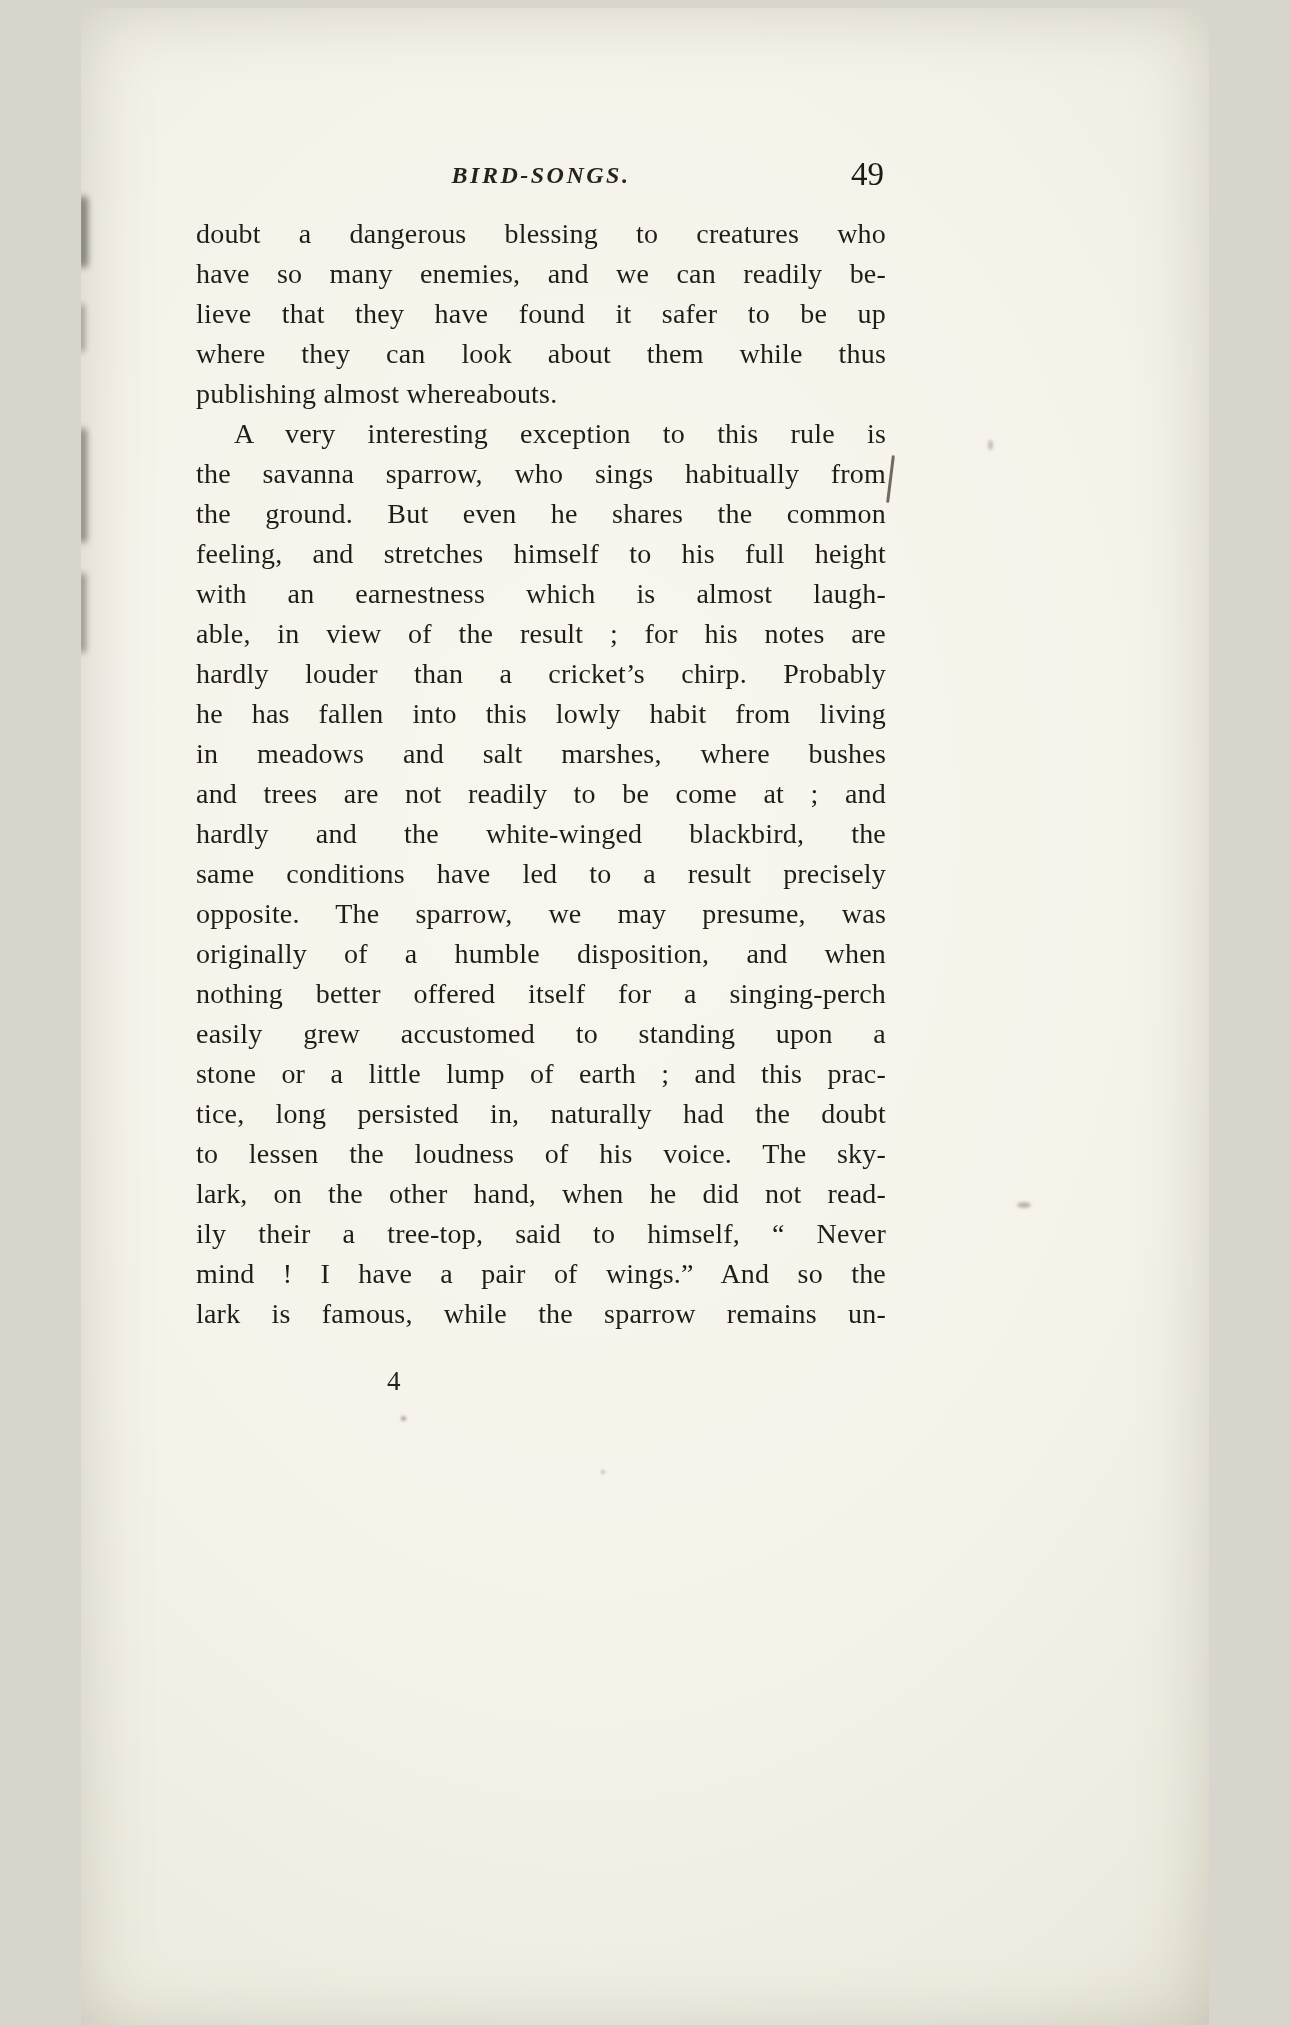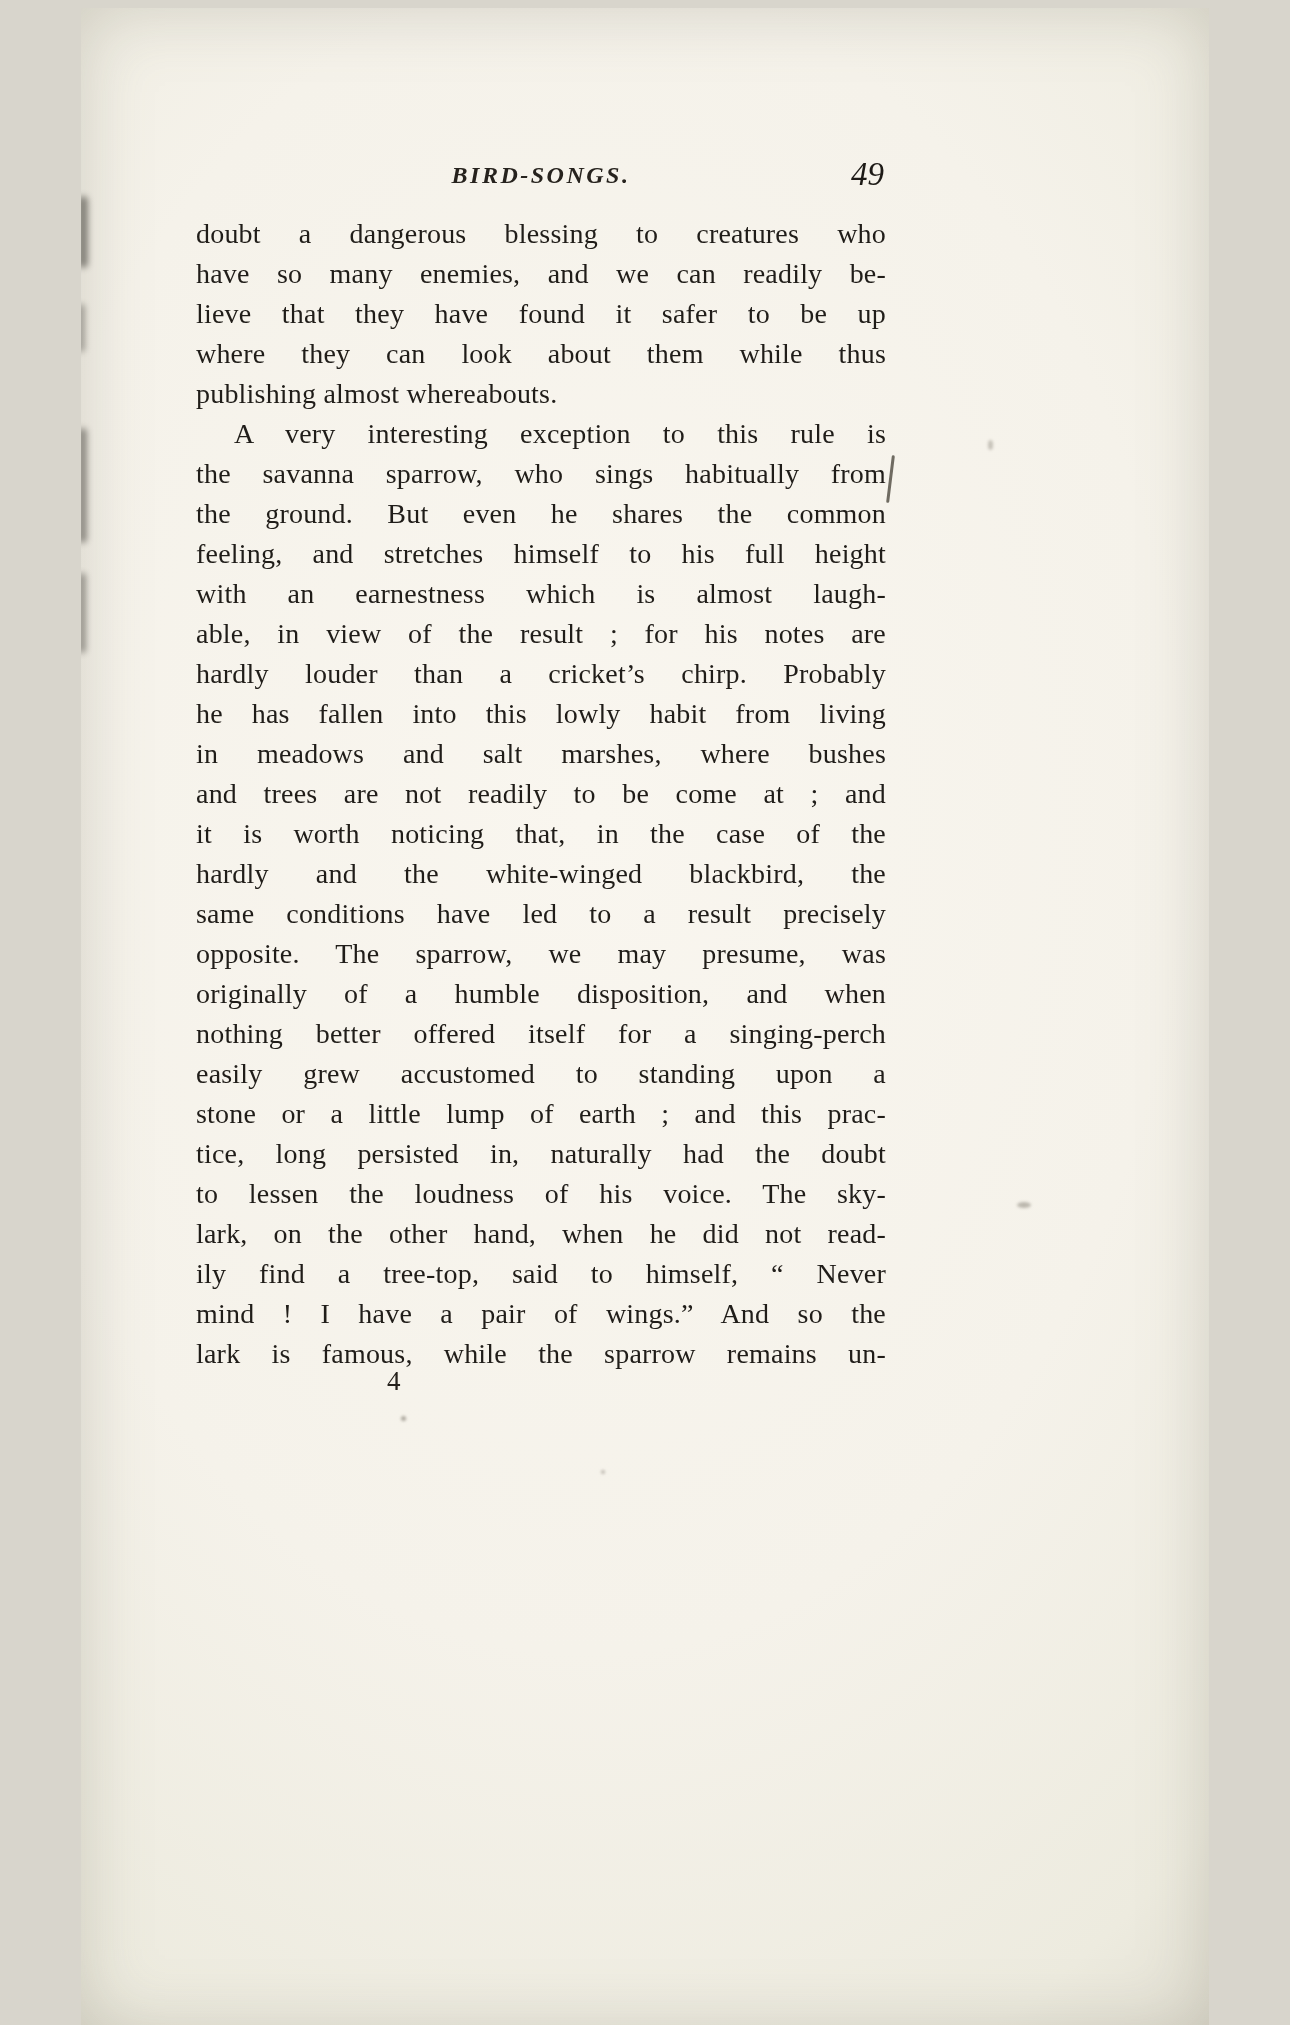--- a/index.html
+++ b/index.html
@@ -37,21 +37,20 @@
     letter-spacing: 2.5px;
     color: #26221d;
   }
   .page-number {
     position: absolute;
     right: 2px;
     top: 0;
     font-size: 33px;
     line-height: 40px;
     color: #1d1a16;
-    font-style: italic;
   }
 
   
   .body-text {
     position: absolute;
     top: 206px;
     left: 115px;
     width: 690px;
   }
   .line {
@@ -138,32 +137,31 @@
       <div class="line indent">A very interesting exception to this rule is</div>
       <div class="line">the savanna sparrow, who sings habitually from</div>
       <div class="line">the ground.  But even he shares the common</div>
       <div class="line">feeling, and stretches himself to his full height</div>
       <div class="line">with an earnestness which is almost laugh-</div>
       <div class="line">able, in view of the result ; for his notes are</div>
       <div class="line">hardly louder than a cricket’s chirp.  Probably</div>
       <div class="line">he has fallen into this lowly habit from living</div>
       <div class="line">in meadows and salt marshes, where bushes</div>
       <div class="line">and trees are not readily to be come at ; and</div>
-      <div class="line">it is worth noticing that, in the case of the</div>
       <div class="line">hardly and the white-winged blackbird, the</div>
       <div class="line">same conditions have led to a result precisely</div>
       <div class="line">opposite.  The sparrow, we may presume, was</div>
       <div class="line">originally of a humble disposition, and when</div>
       <div class="line">nothing better offered itself for a singing-perch</div>
       <div class="line">easily grew accustomed to standing upon a</div>
       <div class="line">stone or a little lump of earth ; and this prac-</div>
       <div class="line">tice, long persisted in, naturally had the doubt</div>
       <div class="line">to lessen the loudness of his voice.  The sky-</div>
       <div class="line">lark, on the other hand, when he did not read-</div>
-      <div class="line">ily find a tree-top, said to himself, “ Never</div>
+      <div class="line">ily their a tree-top, said to himself, “ Never</div>
       <div class="line">mind !  I have a pair of wings.”  And so the</div>
       <div class="line">lark is famous, while the sparrow remains un-</div>
     </div>
 
   <div class="pencil-mark"></div>
 
   <div class="signature">4</div>
 
 </div>
 

